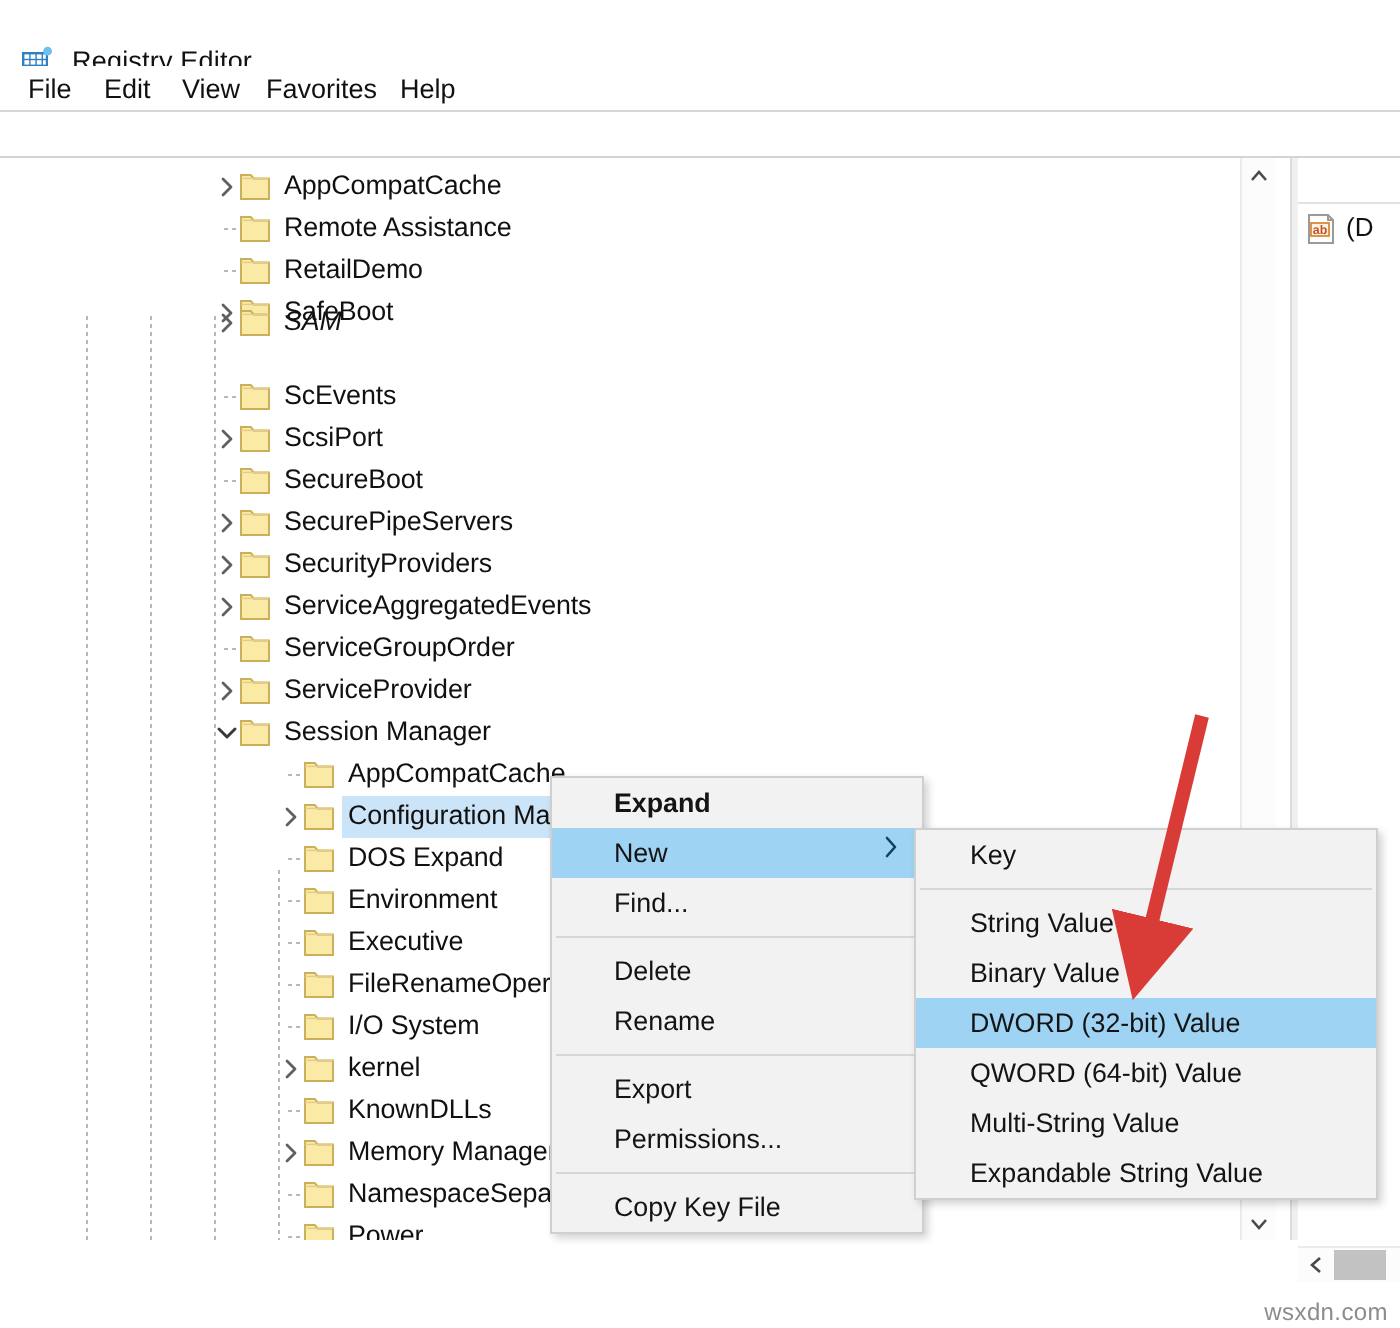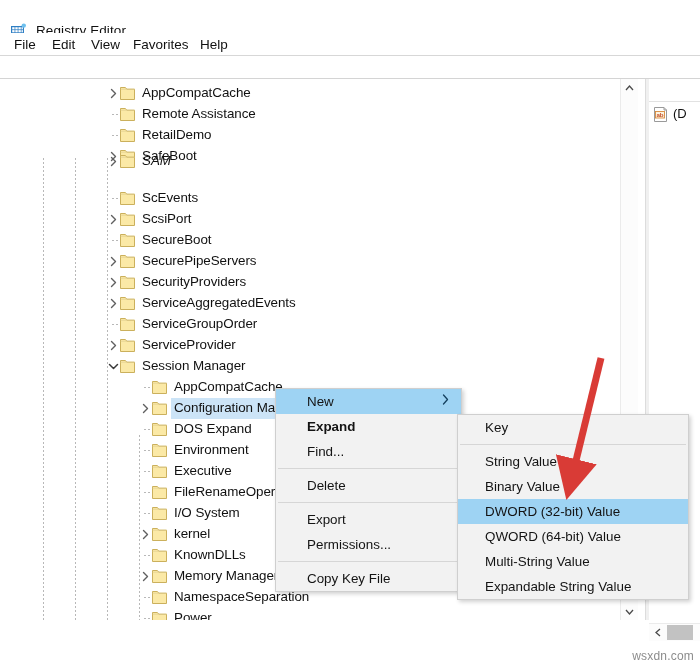--- a/index.html
+++ b/index.html
@@ -429,35 +429,38 @@
     <div class="sb-btn sb-left">
       <svg width="6" height="9" viewBox="0 0 6 9">
           <path d="M5 1 L1 4.5 L5 8" stroke="#4a4a4a" stroke-width="1.3" fill="none"></path>
         </svg>
     </div>
     <div class="thumb-h"></div>
   </div>
 
   <div class="ctxmenu ctx-main">
     <div id="ctx-items">
+        <div class="ctx-item bold">
+          <span class="ctx-label">Expand</span>
+        </div>
         <div class="ctx-item hl">
           <span class="ctx-label">New</span>
           <span class="sub-arrow"><svg width="7" height="11" viewBox="0 0 7 11">
               <path d="M1.5 1 L5.5 5.5 L1.5 10" stroke="#14405e" stroke-width="1.3" fill="none" stroke-linecap="round" stroke-linejoin="round"></path>
             </svg></span>
         </div>
-        <div class="ctx-item bold">
-          <span class="ctx-label">Expand</span>
-        </div>
         <div class="ctx-item">
           <span class="ctx-label">Find...</span>
         </div>
         <div class="ctx-sep"></div>
         <div class="ctx-item">
           <span class="ctx-label">Delete</span>
+        </div>
+        <div class="ctx-item">
+          <span class="ctx-label">Rename</span>
         </div>
         <div class="ctx-sep"></div>
         <div class="ctx-item">
           <span class="ctx-label">Export</span>
         </div>
         <div class="ctx-item">
           <span class="ctx-label">Permissions...</span>
         </div>
         <div class="ctx-sep"></div>
         <div class="ctx-item">

